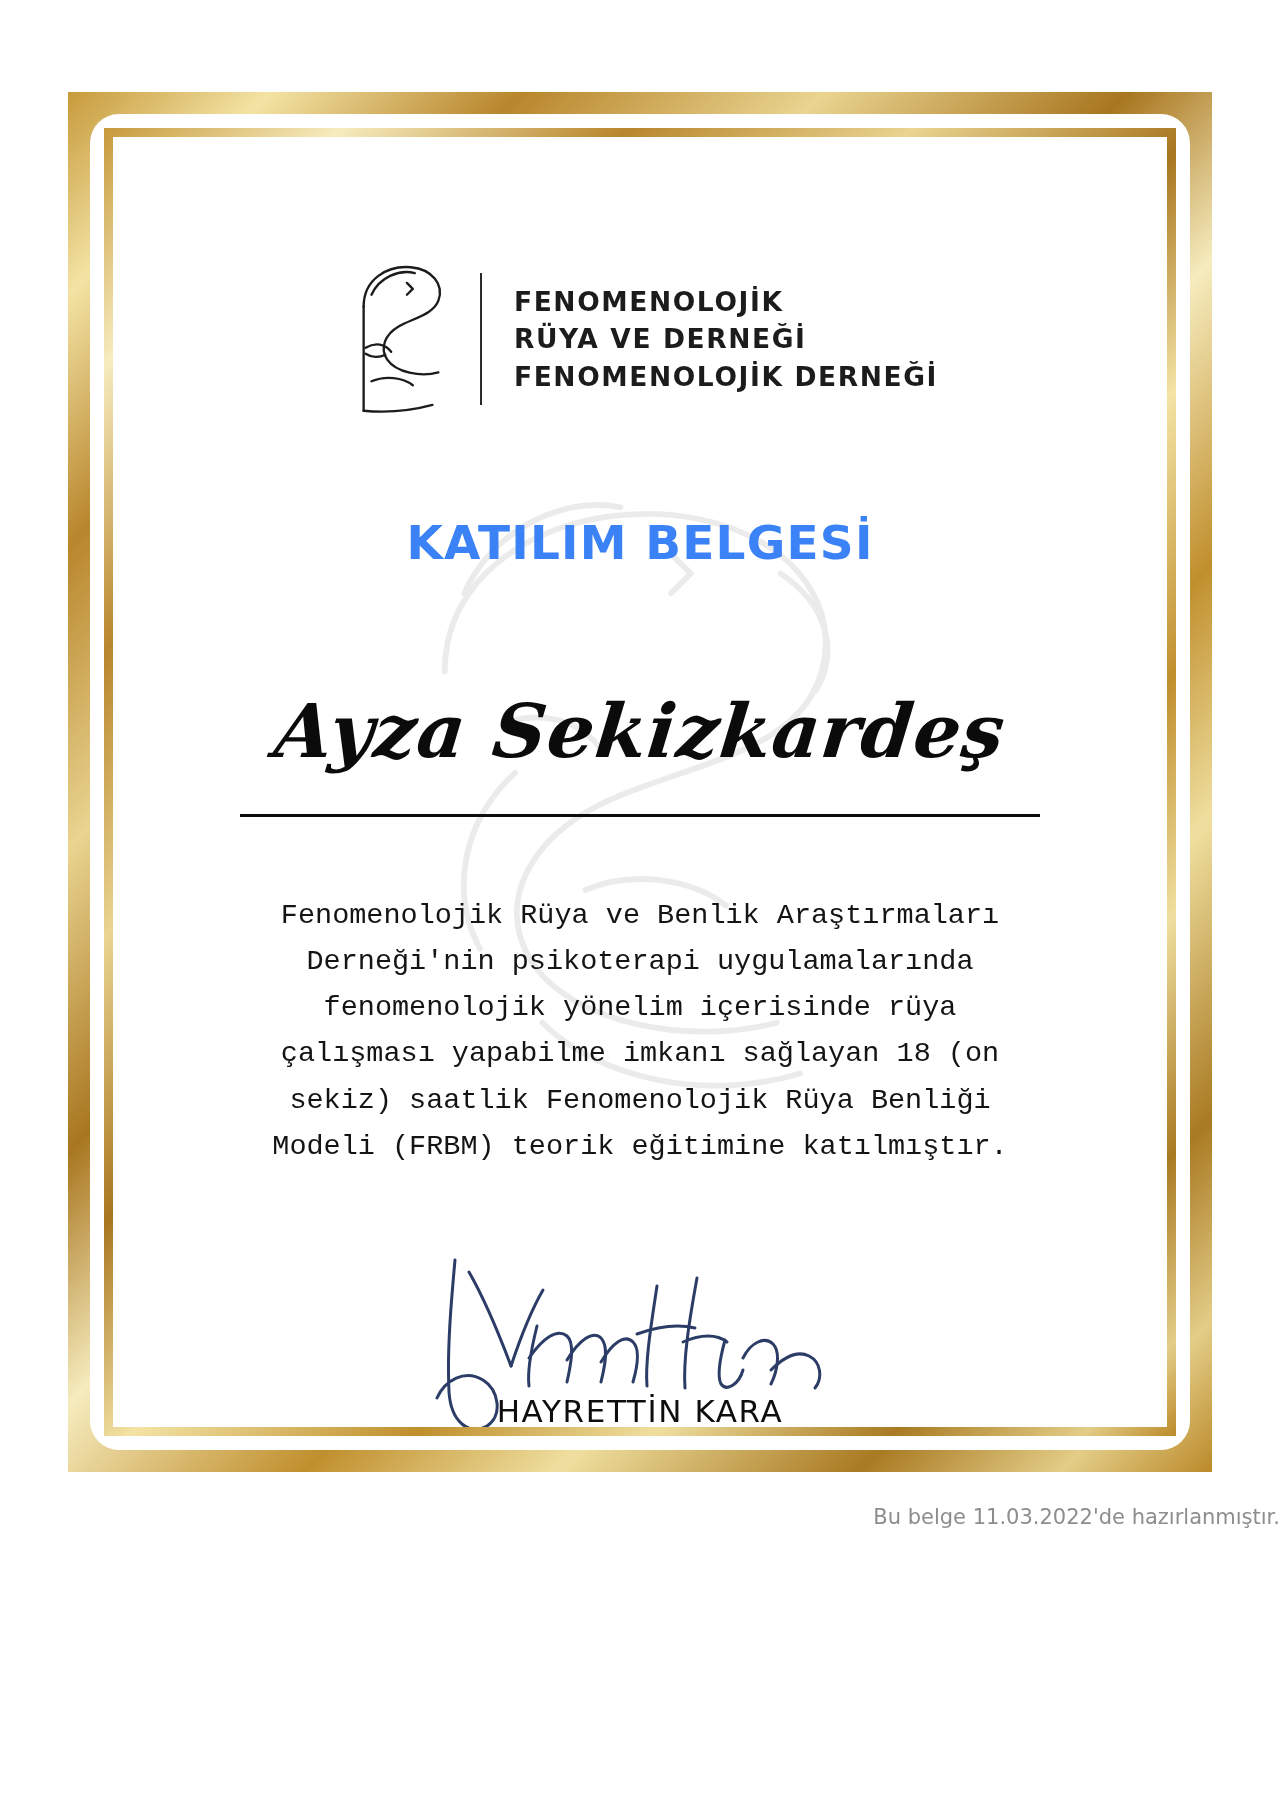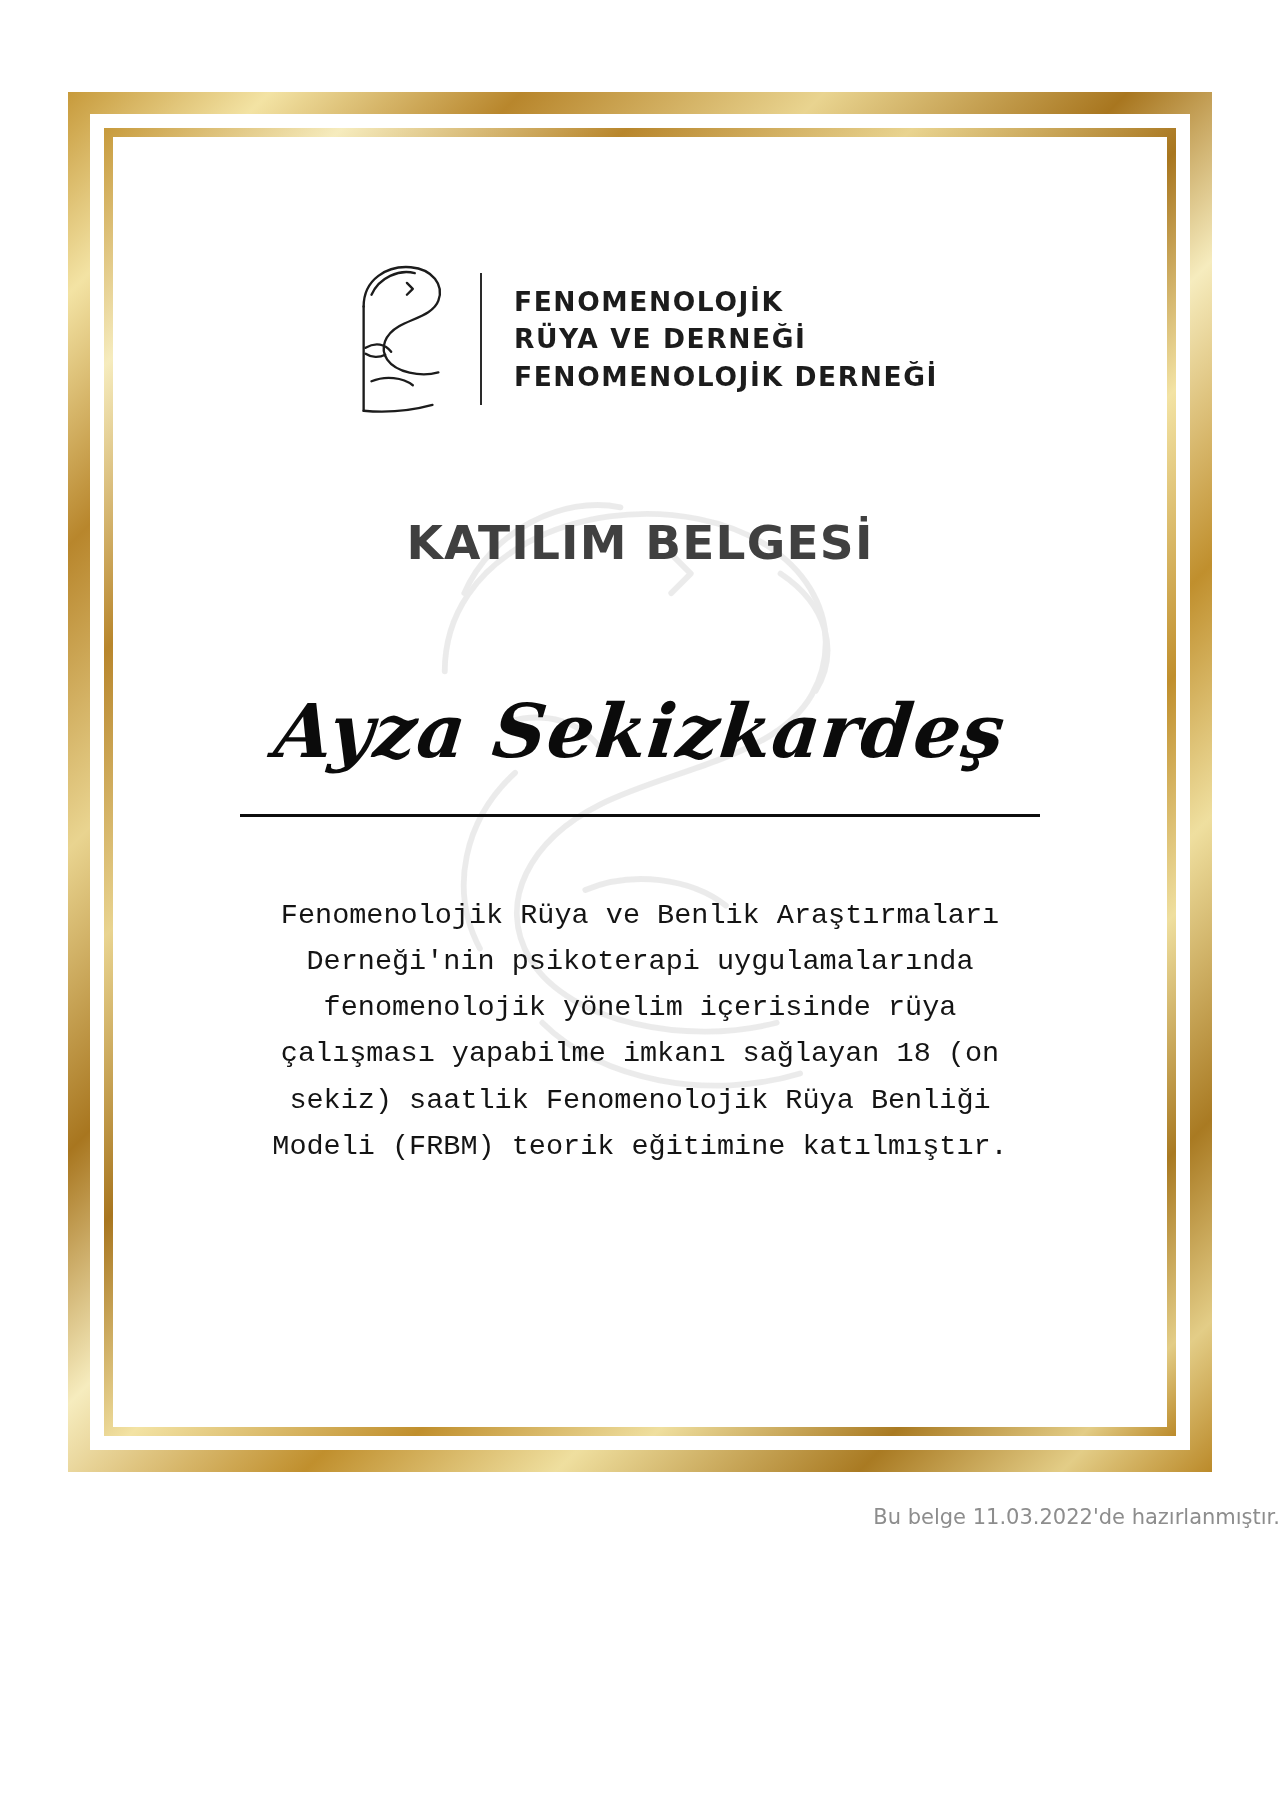--- a/index.html
+++ b/index.html
@@ -44,20 +44,21 @@
         #bb8a2a 100%);
     box-sizing: border-box;
   }
   .frame-inner-white {
     position: absolute;
     left: 22px;
     top: 22px;
     right: 22px;
     bottom: 22px;
     background: #ffffff;
+    border-radius: 29px;
   }
   .frame-inner-gold {
     position: absolute;
     left: 14px;
     top: 14px;
     right: 14px;
     bottom: 14px;
     background: linear-gradient(135deg,
         #c79a3b 0%,
         #f6ecbe 10%,
@@ -132,21 +133,21 @@
     line-height: 1.42;
     padding-left: 14px;
   }
 
   .cert-title {
     margin-top: 92px;
     font-family: "DejaVu Sans", sans-serif;
     font-weight: 700;
     font-size: 47px;
     letter-spacing: 1.2px;
-    color: #404040;
+    color: #3b82f6;
   }
 
   .recipient {
     margin-top: 118px;
     font-family: "DejaVu Serif", serif;
     font-style: italic;
     font-weight: 700;
     font-size: 74px;
     color: #0b0b0b;
     letter-spacing: 1px;
@@ -252,20 +253,42 @@
               </div>
             </div>
 
             <div class="cert-title">KATILIM BELGESİ</div>
 
             <div class="recipient">Ayza Sekizkardeş</div>
             <div class="rule"></div>
 
             <div class="body-text">Fenomenolojik Rüya ve Benlik Araştırmaları Derneği'nin psikoterapi uygulamalarında fenomenolojik yönelim içerisinde rüya çalışması yapabilme imkanı sağlayan 18 (on sekiz) saatlik Fenomenolojik Rüya Benliği Modeli (FRBM) teorik eğitimine katılmıştır.</div>
 
+            <div class="signature-block">
+              <svg class="signature-svg" viewBox="0 0 430 210" aria-hidden="true">
+                <g fill="none" stroke="#2b3c66" stroke-width="3" stroke-linecap="round" stroke-linejoin="round">
+                  <path d="M30 30 C26 74, 22 120, 24 162 C26 192, 44 206, 62 196 C78 186, 74 160, 58 150
+                           C40 139, 20 150, 12 168"></path>
+                  <path d="M44 42 C60 70, 74 104, 86 136"></path>
+                  <path d="M86 136 C94 112, 104 84, 118 60"></path>
+                  <path d="M112 96 C106 120, 102 140, 104 156"></path>
+                  <path d="M104 128 C118 108, 132 98, 142 106 C150 113, 146 134, 142 152"></path>
+                  <path d="M142 130 C154 110, 168 100, 176 108 C184 116, 180 136, 176 152"></path>
+                  <path d="M176 132 C188 112, 200 104, 208 112 C216 120, 212 138, 208 152"></path>
+                  <path d="M232 56 C226 96, 220 132, 222 156"></path>
+                  <path d="M212 104 C234 96, 254 94, 270 98"></path>
+                  <path d="M272 48 C264 92, 258 130, 260 158"></path>
+                  <path d="M258 112 C276 104, 292 104, 302 112"></path>
+                  <path d="M300 110 C294 132, 292 146, 296 154 C302 162, 314 154, 318 140"></path>
+                  <path d="M318 128 C326 112, 340 106, 348 114 C356 122, 352 142, 346 154"></path>
+                  <path d="M346 140 C358 128, 372 120, 384 126 C396 132, 398 148, 390 158"></path>
+                </g>
+              </svg>
+              <div class="signer-name">HAYRETTİN KARA</div>
+            </div>
 
           </div>
         </div>
       </div>
     </div>
   </div>
 
   <div class="footnote">Bu belge 11.03.2022'de hazırlanmıştır.</div>
 
 </div>

